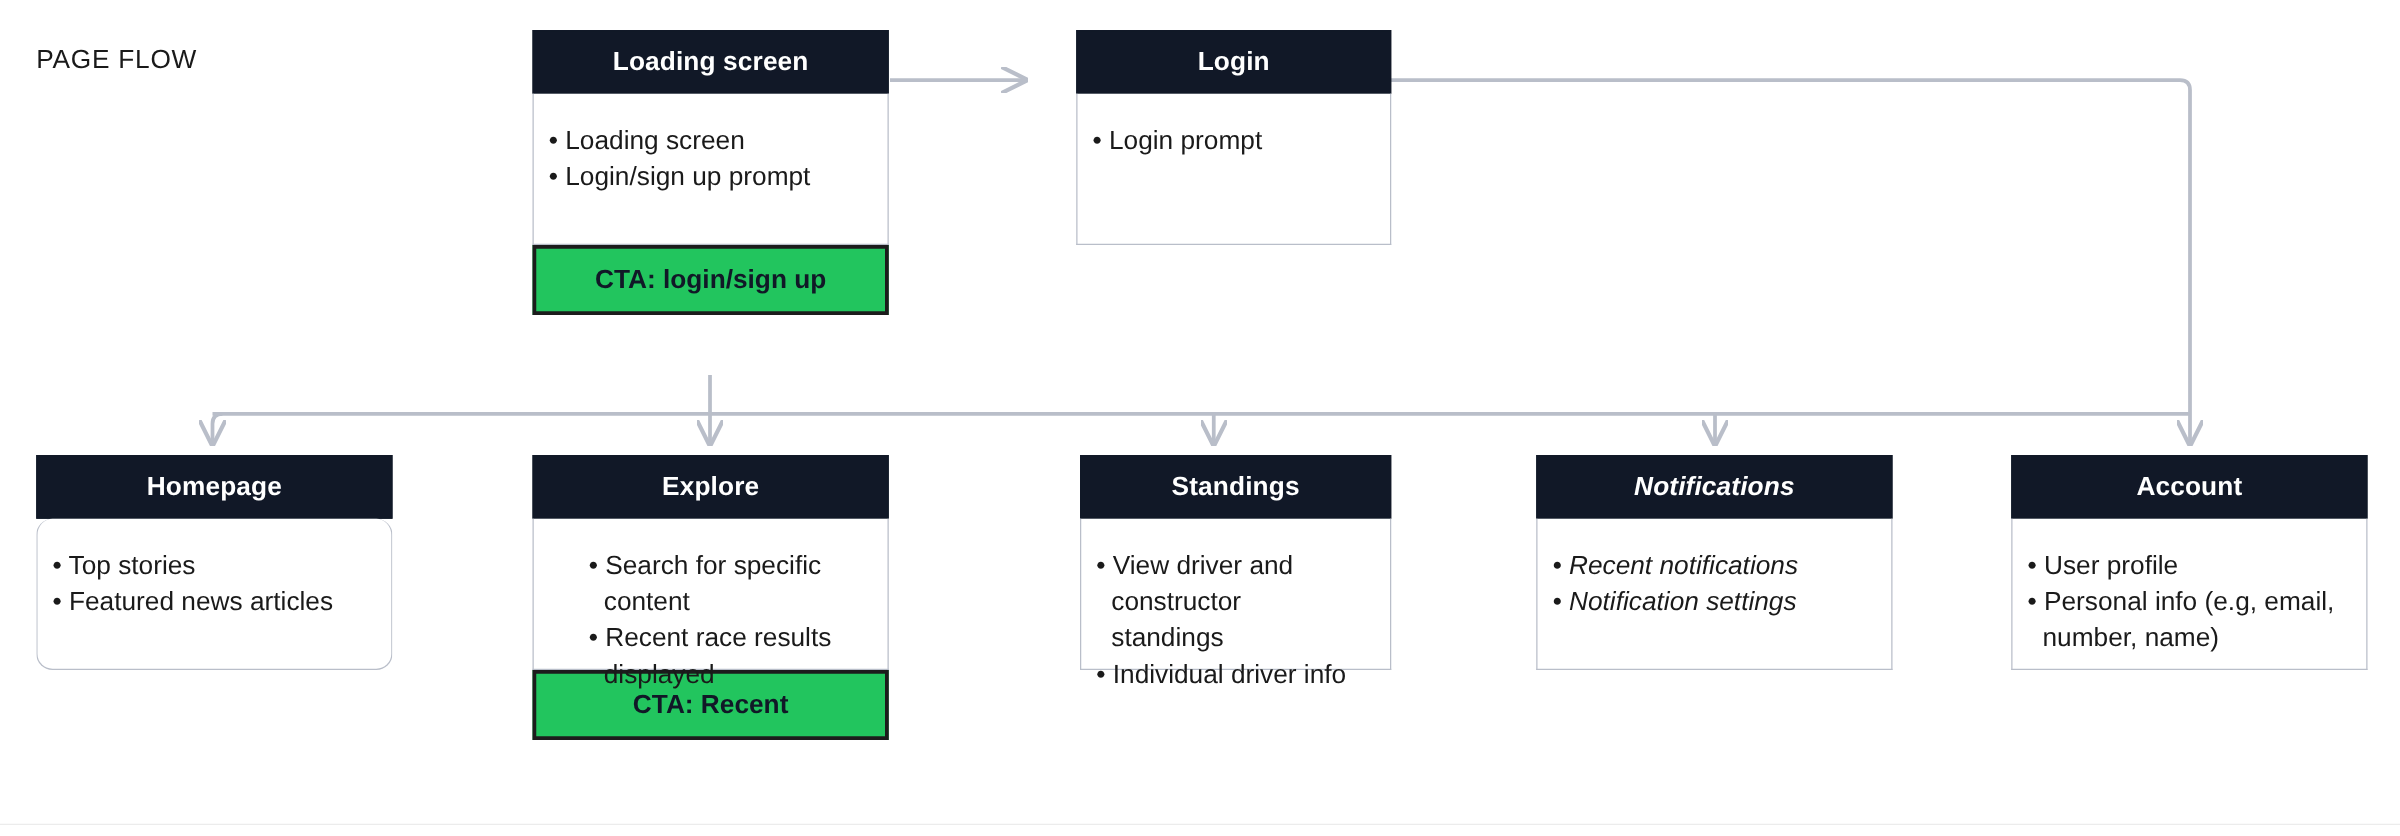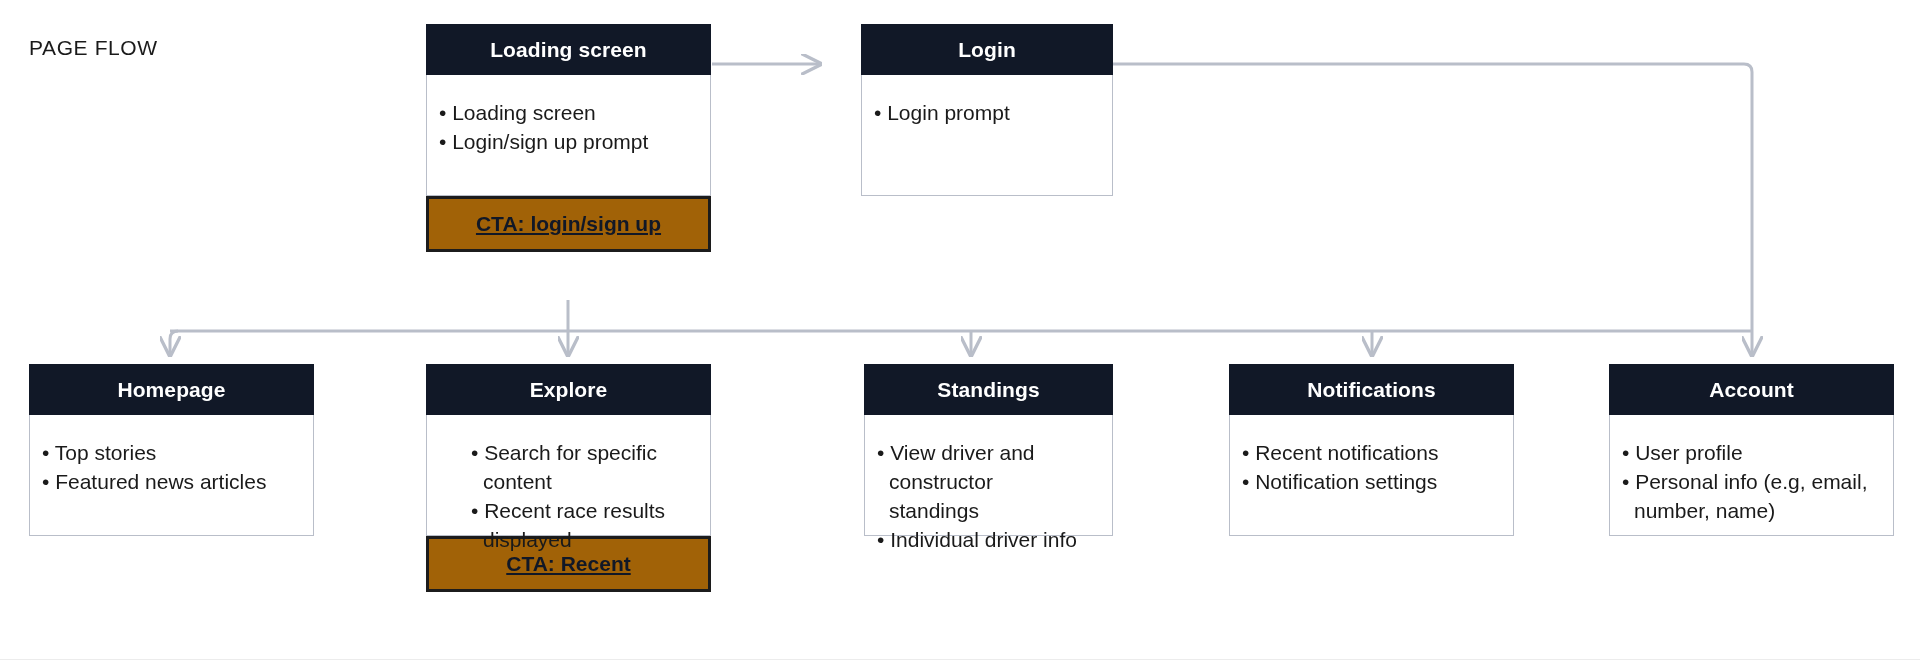--- a/index.html
+++ b/index.html
@@ -66,30 +66,29 @@
   .node-body li {
     text-indent: -12px;
     padding-left: 12px;
     white-space: pre-line;
   }
   .node-body li::before {
     content: "• ";
   }
   .cta {
     box-sizing: border-box;
-    background: #a16207;
+    background: #22c55e;
     border: 3px solid #1c1c1c;
     color: #111827;
     font-weight: bold;
     font-size: 21px;
     display: flex;
     align-items: center;
     justify-content: center;
     height: 56px;
-    text-decoration: underline;
   }
 
   
   #page-label {
     position: absolute;
     left: 29px;
     top: 36px;
     font-size: 21px;
     color: #1a1a1a;
     letter-spacing: 0.6px;
@@ -151,21 +150,21 @@
     <div class="node-header">Login</div>
     <div class="node-body" style="height:121px;">
       <ul>
         <li>Login prompt</li>
       </ul>
     </div>
   </div>
 
   <div class="node" style="left:29px; top:364px; width:285px;">
     <div class="node-header">Homepage</div>
-    <div class="node-body" style="height:121px;">
+    <div class="node-body" style="height:121px;border-radius:13px;">
       <ul>
         <li>Top stories</li>
         <li>Featured news articles</li>
       </ul>
     </div>
   </div>
 
   <div class="node" style="left:426px; top:364px; width:285px;">
     <div class="node-header">Explore</div>
     <div class="node-body" style="height:121px;padding-left:44px;">
@@ -182,21 +181,21 @@
     <div class="node-header">Standings</div>
     <div class="node-body" style="height:121px;">
       <ul>
         <li>View driver and constructor
 standings</li>
         <li>Individual driver info</li>
       </ul>
     </div>
   </div>
 
-  <div class="node" style="left:1229px; top:364px; width:285px;">
+  <div class="node" style="left:1229px; top:364px; width:285px;font-style:italic;">
     <div class="node-header">Notifications</div>
     <div class="node-body" style="height:121px;">
       <ul>
         <li>Recent notifications</li>
         <li>Notification settings</li>
       </ul>
     </div>
   </div>
 
   <div class="node" style="left:1609px; top:364px; width:285px;">

